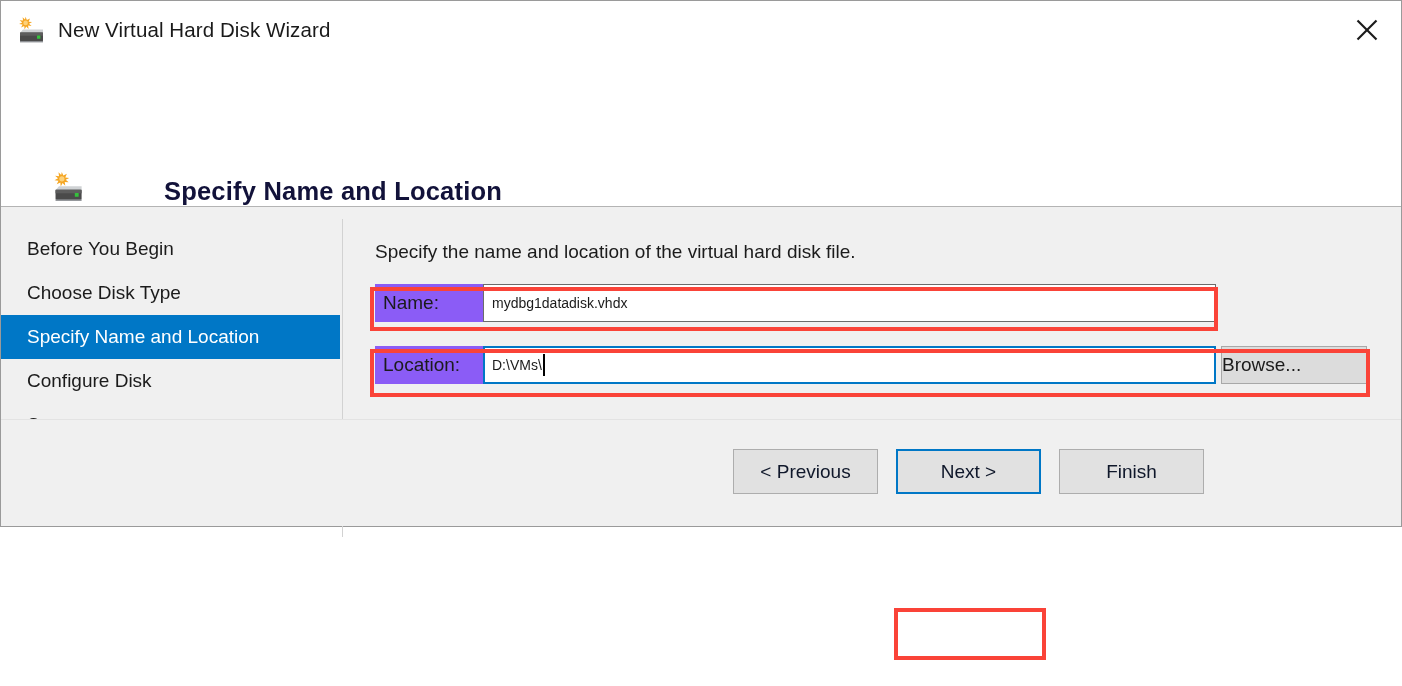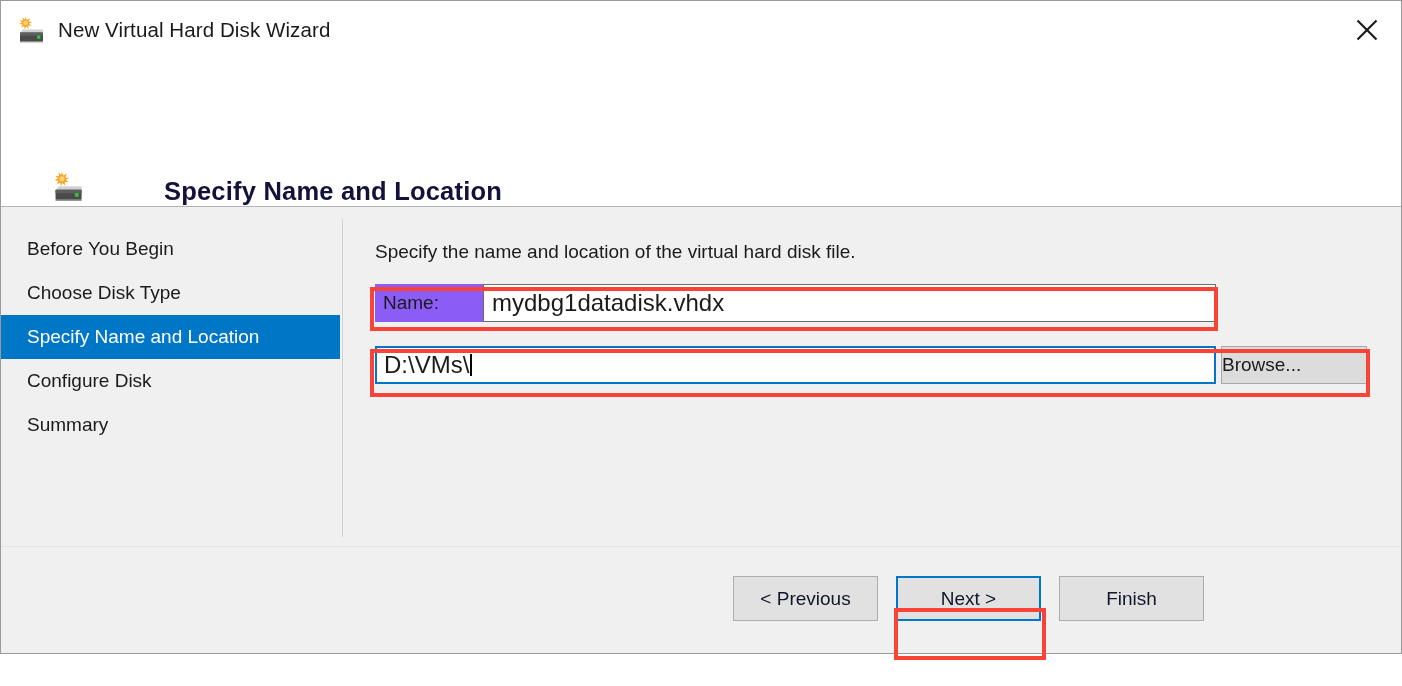--- a/index.html
+++ b/index.html
@@ -12,21 +12,21 @@
     font-family: "Liberation Sans", sans-serif;
     color: #000000;
     overflow: hidden;
     position: relative;
   }
 
   
   #window {
     position: absolute;
     left: 0; top: 0;
-    width: 1402px; height: 654px;
+    width: 1402px; height: 527px;
     border: 1px solid #9a9a9a;
     background: #ffffff;
     display: flex;
     flex-direction: column;
   }
 
   
   #titlebar {
     position: relative;
     height: 58px;
@@ -154,21 +154,21 @@
     background: #8b5cf6;
     padding-left: 8px;
     white-space: nowrap;
   }
   .text-input {
     flex: 1 1 auto;
     background: #ffffff;
     display: flex;
     align-items: center;
     padding-left: 8px;
-    font-size: 24px;
+    font-size: 14px;
     color: #1b1b1b;
     white-space: nowrap;
     position: relative;
   }
   .text-input.normal { border: 1px solid #6b6b6b; }
   .text-input.focused { border: 2px solid #0077c6; padding-left: 7px; }
   .caret {
     display: inline-block;
     width: 2px;
     height: 22px;
@@ -318,20 +318,21 @@
       <div id="intro-text">Specify the name and location of the virtual hard disk file.</div>
 
       <div id="row-name" class="field-row">
         <div class="field-label">Name:</div>
         <div class="text-input normal">
           <span>mydbg1datadisk.vhdx</span>
         </div>
       </div>
 
       <div id="row-location" class="field-row">
+        <div class="field-label">Location:</div>
         <div class="text-input focused">
           <span>D:\VMs\</span>
             <span class="caret"></span>
         </div>
       </div>
 
       <div id="browse-button">
         <span>Browse...</span>
       </div>
     </section>

